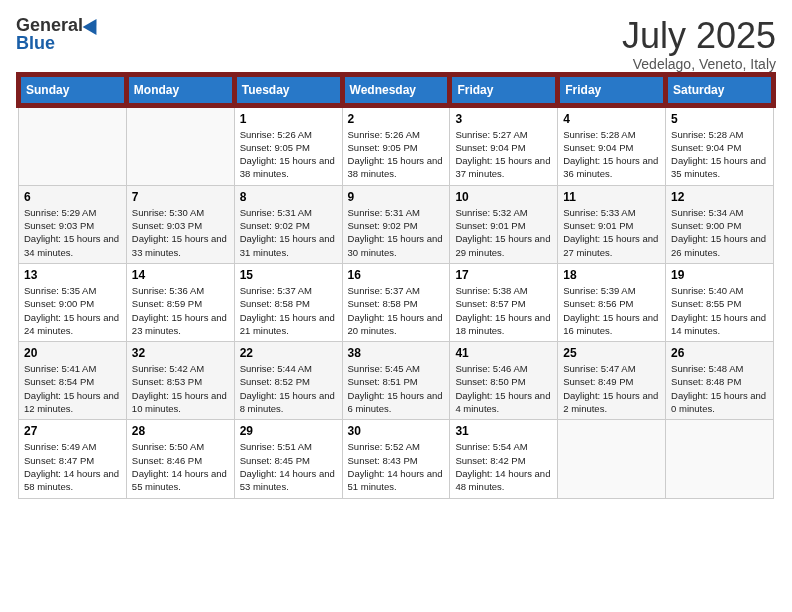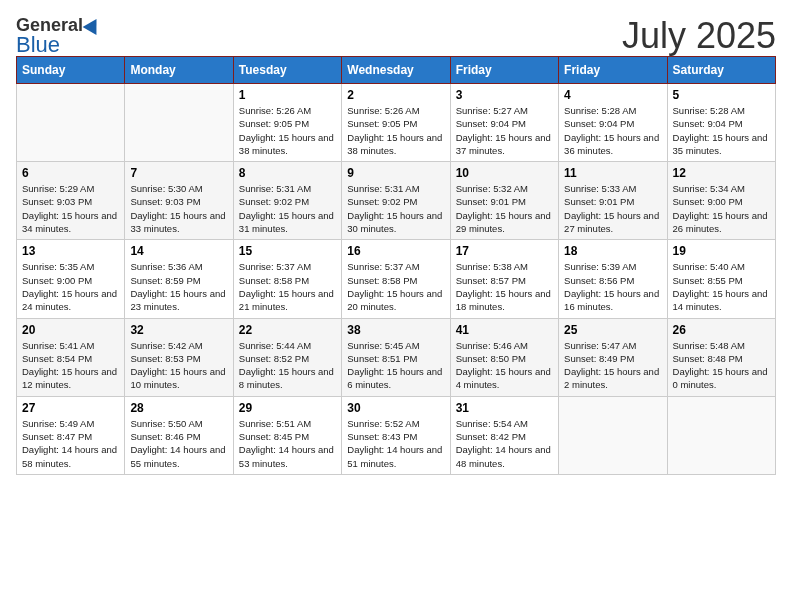--- a/index.html
+++ b/index.html
@@ -20,22 +20,22 @@
       flex-direction: column;
       align-items: flex-start;
     }
     .logo-general {
       font-size: 18px;
       font-weight: bold;
       color: #333;
       line-height: 1;
     }
     .logo-blue {
-      font-size: 22px;
-      font-weight: normal;
+      font-size: 18px;
+      font-weight: bold;
       color: #1a5fa8;
       line-height: 1;
     }
     .logo-icon {
       display: inline-block;
       width: 0;
       height: 0;
       border-left: 8px solid transparent;
       border-right: 8px solid transparent;
       border-bottom: 14px solid #1a5fa8;
@@ -65,21 +65,21 @@
       border-collapse: collapse;
       font-size: 10.5px;
     }
     thead tr th {
       background-color: #2878c8;
       color: #fff;
       text-align: left;
       padding: 6px 5px;
       font-size: 12px;
       font-weight: bold;
-      border: 1px solid #7f1d1d;
+      border: 5px solid #7f1d1d;
     }
     tbody tr td {
       border: 1px solid #ccc;
       vertical-align: top;
       padding: 4px 5px;
       width: 14.28%;
       min-height: 70px;
       background: #fff;
     }
     tbody tr:nth-child(even) td {
@@ -106,20 +106,21 @@
 <div class="header">
   <div class="logo">
     <div class="logo-row">
       <span class="logo-general">General</span>
       <span class="logo-icon"></span>
     </div>
     <span class="logo-blue">Blue</span>
   </div>
   <div class="title-block">
     <div class="month-title">July 2025</div>
+    <div class="subtitle">Vedelago, Veneto, Italy</div>
   </div>
 </div>
 
 <table>
   <thead>
     <tr>
     <th>Sunday</th>
         <th>Monday</th>
         <th>Tuesday</th>
         <th>Wednesday</th>

